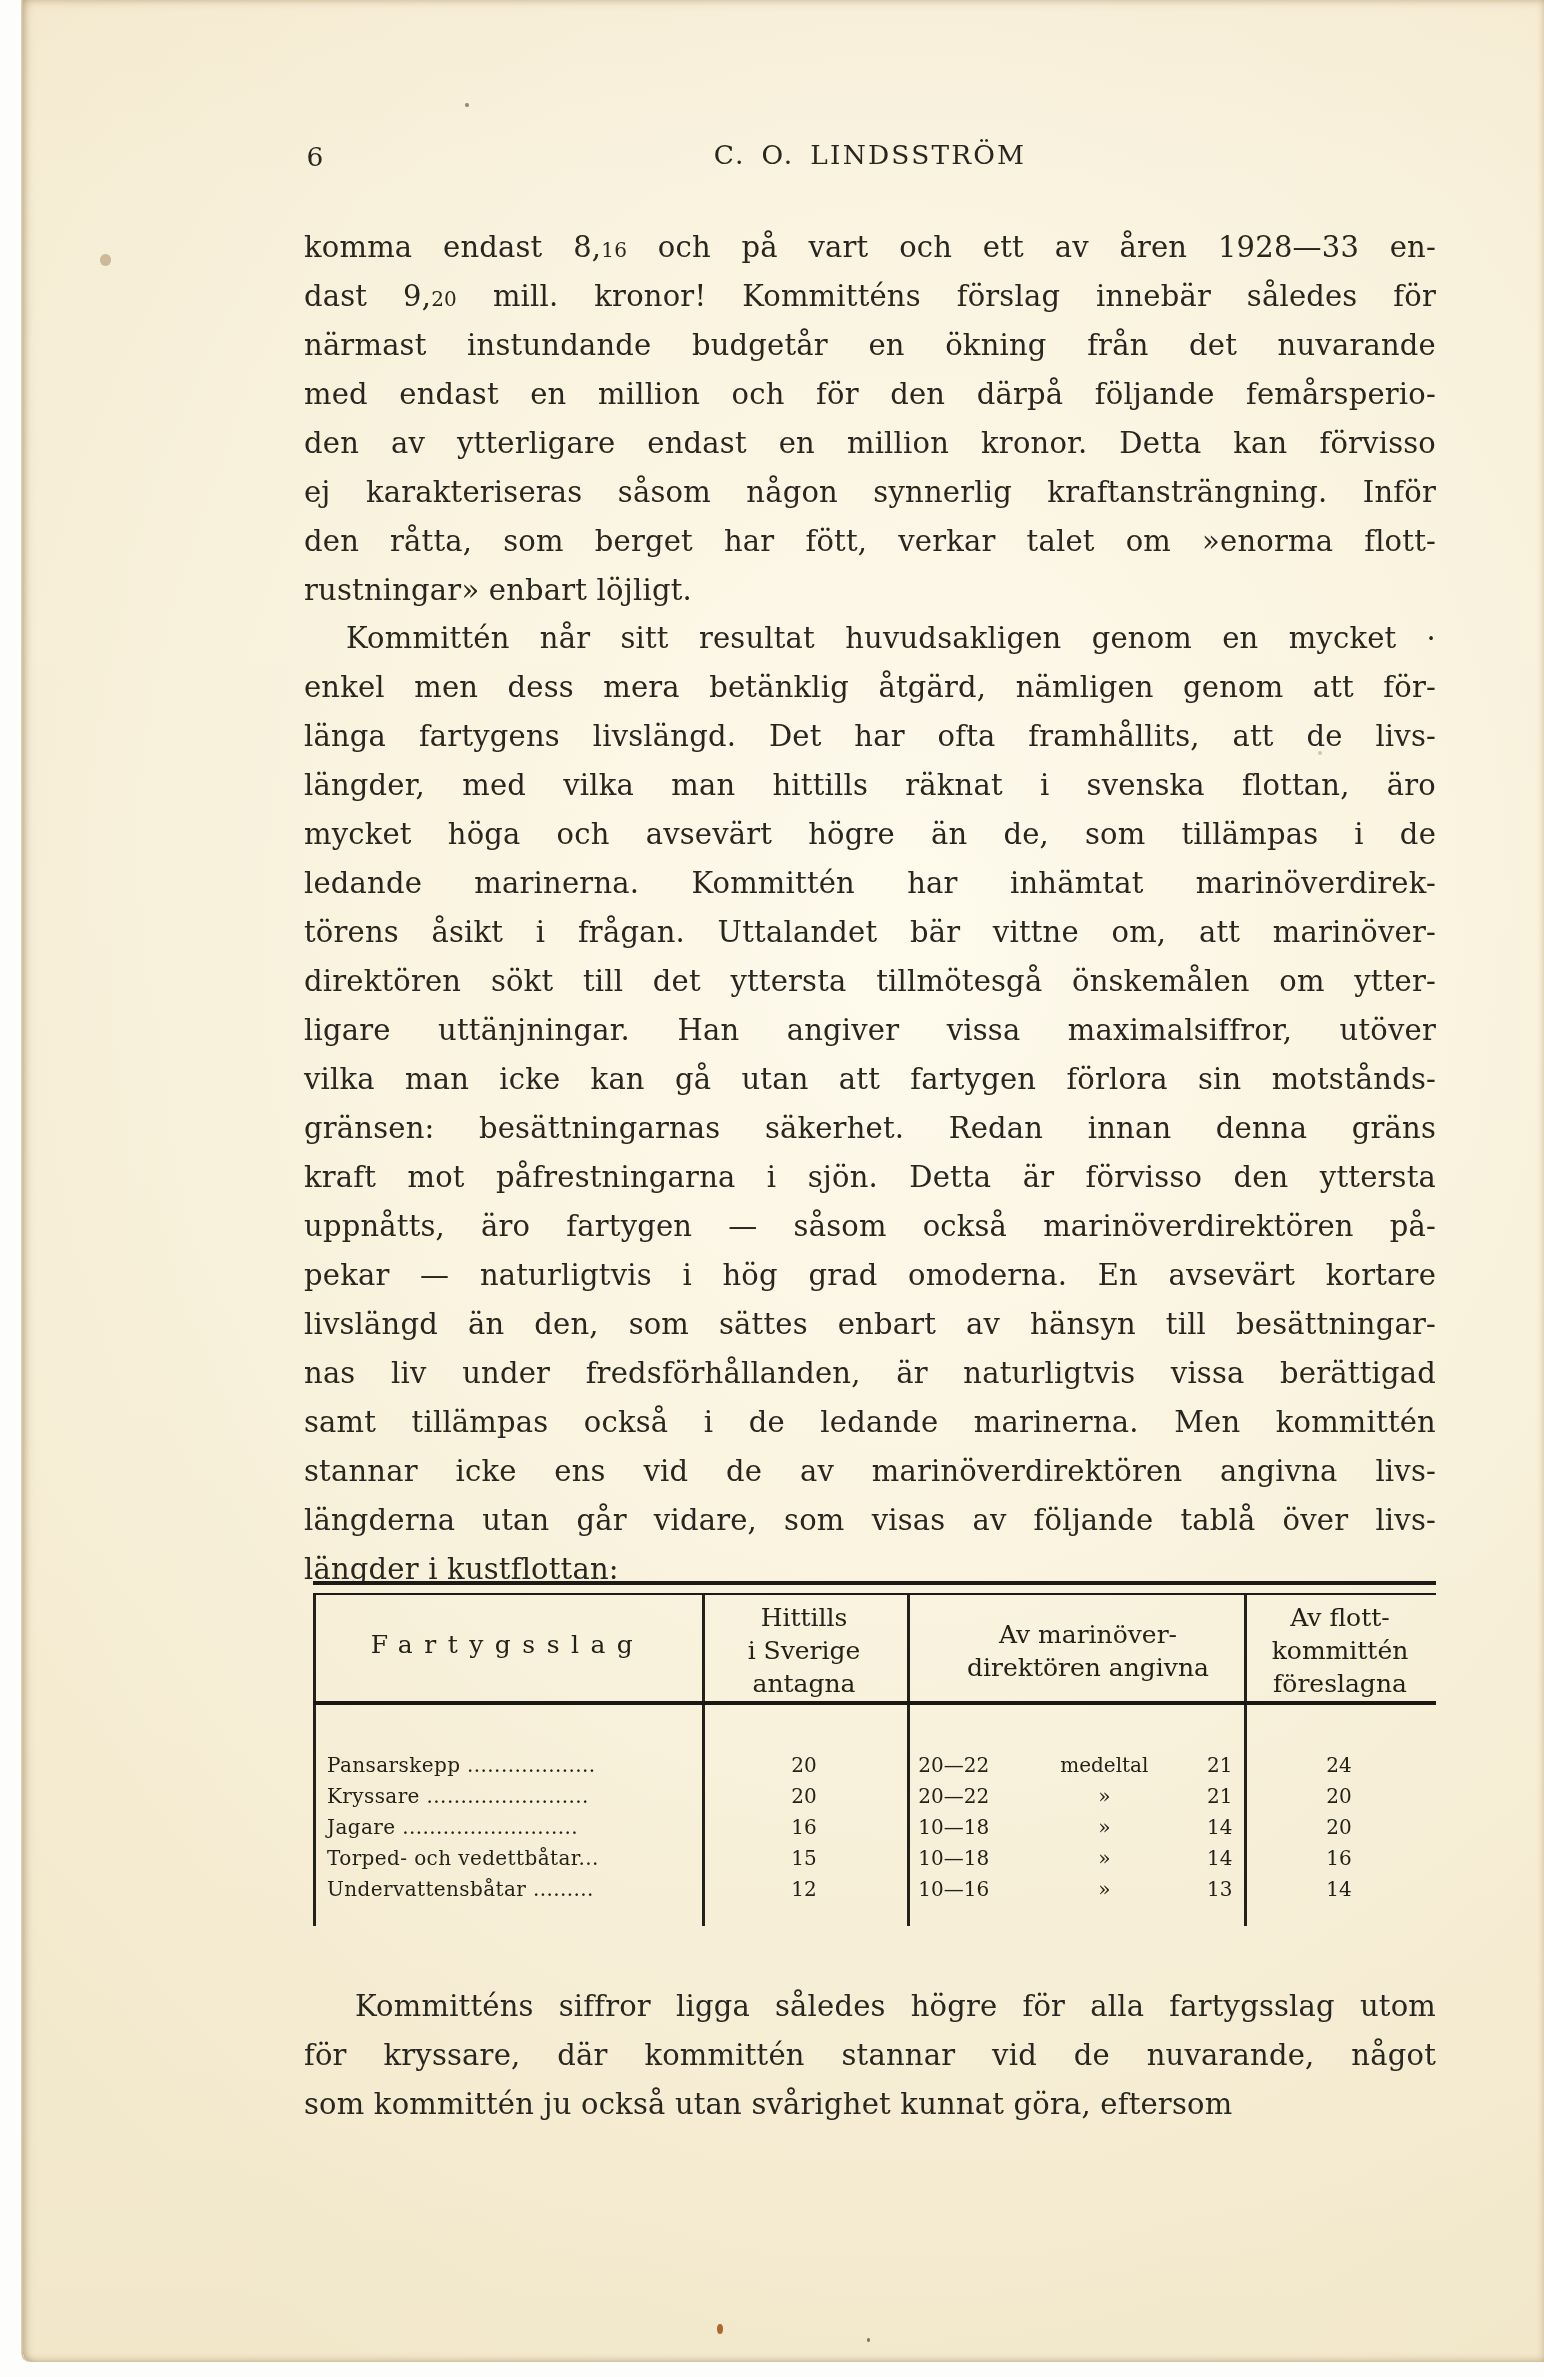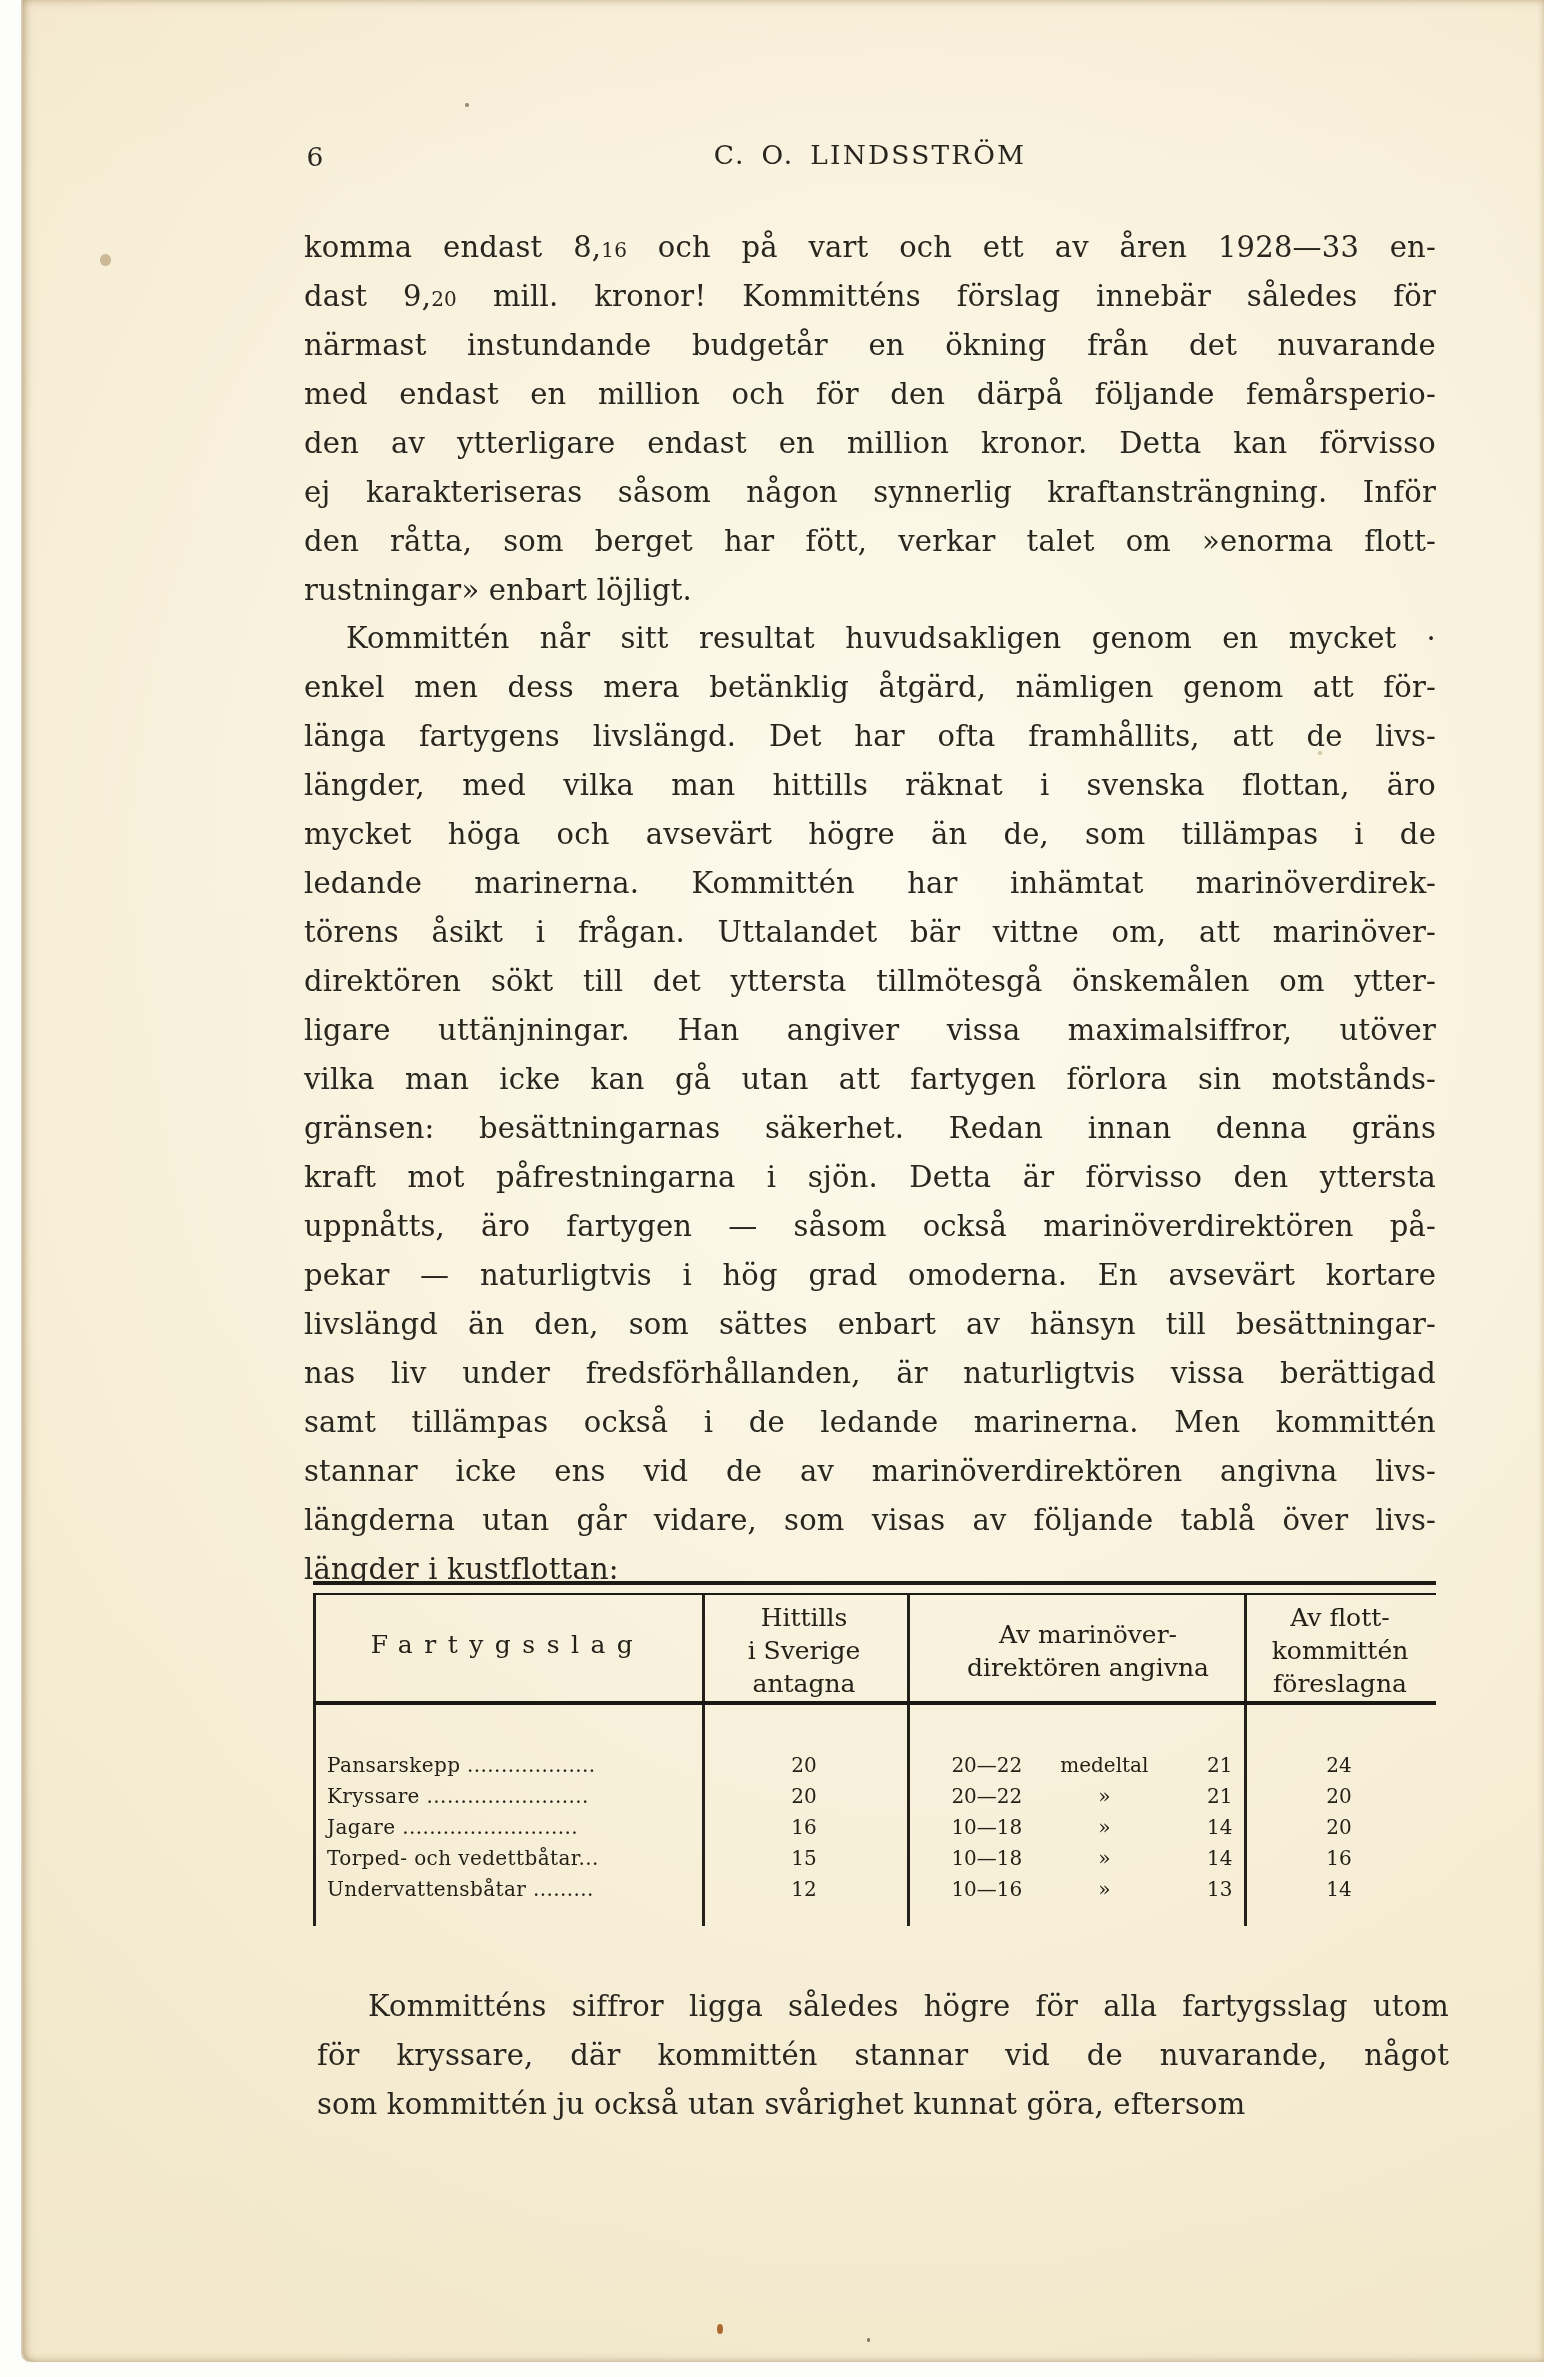--- a/index.html
+++ b/index.html
@@ -64,21 +64,21 @@
   
   .textblock {
     position: absolute;
     left: 304px;
     width: 1132px;
     font-size: 29px;
     color: #29261f;
   }
   #para1 { top: 214px; }
   #para2 { top: 605px; }
-  #para3 { top: 1973px; margin-left: 13px; }
+  #para3 { top: 1973px; }
   .line {
     height: 49px;
     line-height: 66px;
     text-align: justify;
     text-align-last: justify;
     white-space: nowrap;
     letter-spacing: 0.2px;
   }
   .line.last {
     text-align-last: left;
@@ -150,21 +150,21 @@
     overflow: hidden;
     letter-spacing: 0.4px;
   }
   .td-center { text-align: center; }
   .td-mid {
     display: flex;
     align-items: baseline;
     padding: 0 10.6px 0 12.3px;
     line-height: 31px;
   }
-  .td-mid .range { width: 104px; text-align: right; }
+  .td-mid .range { width: 104px; text-align: left; }
   .td-mid .mid   { flex: 1; text-align: center; }
   .td-mid .val   { width: 46px; text-align: right; }
 
   
   .speck {
     position: absolute;
     border-radius: 50%;
   }
   #speck-1 { left: 100px; top: 254px; width: 10.6px; height: 11.5px; background: #c0ab88; opacity: .8; }
   #speck-2 { left: 465px; top: 103px; width: 3.5px;  height: 4.4px;  background: #6e6048; opacity: .7; }

